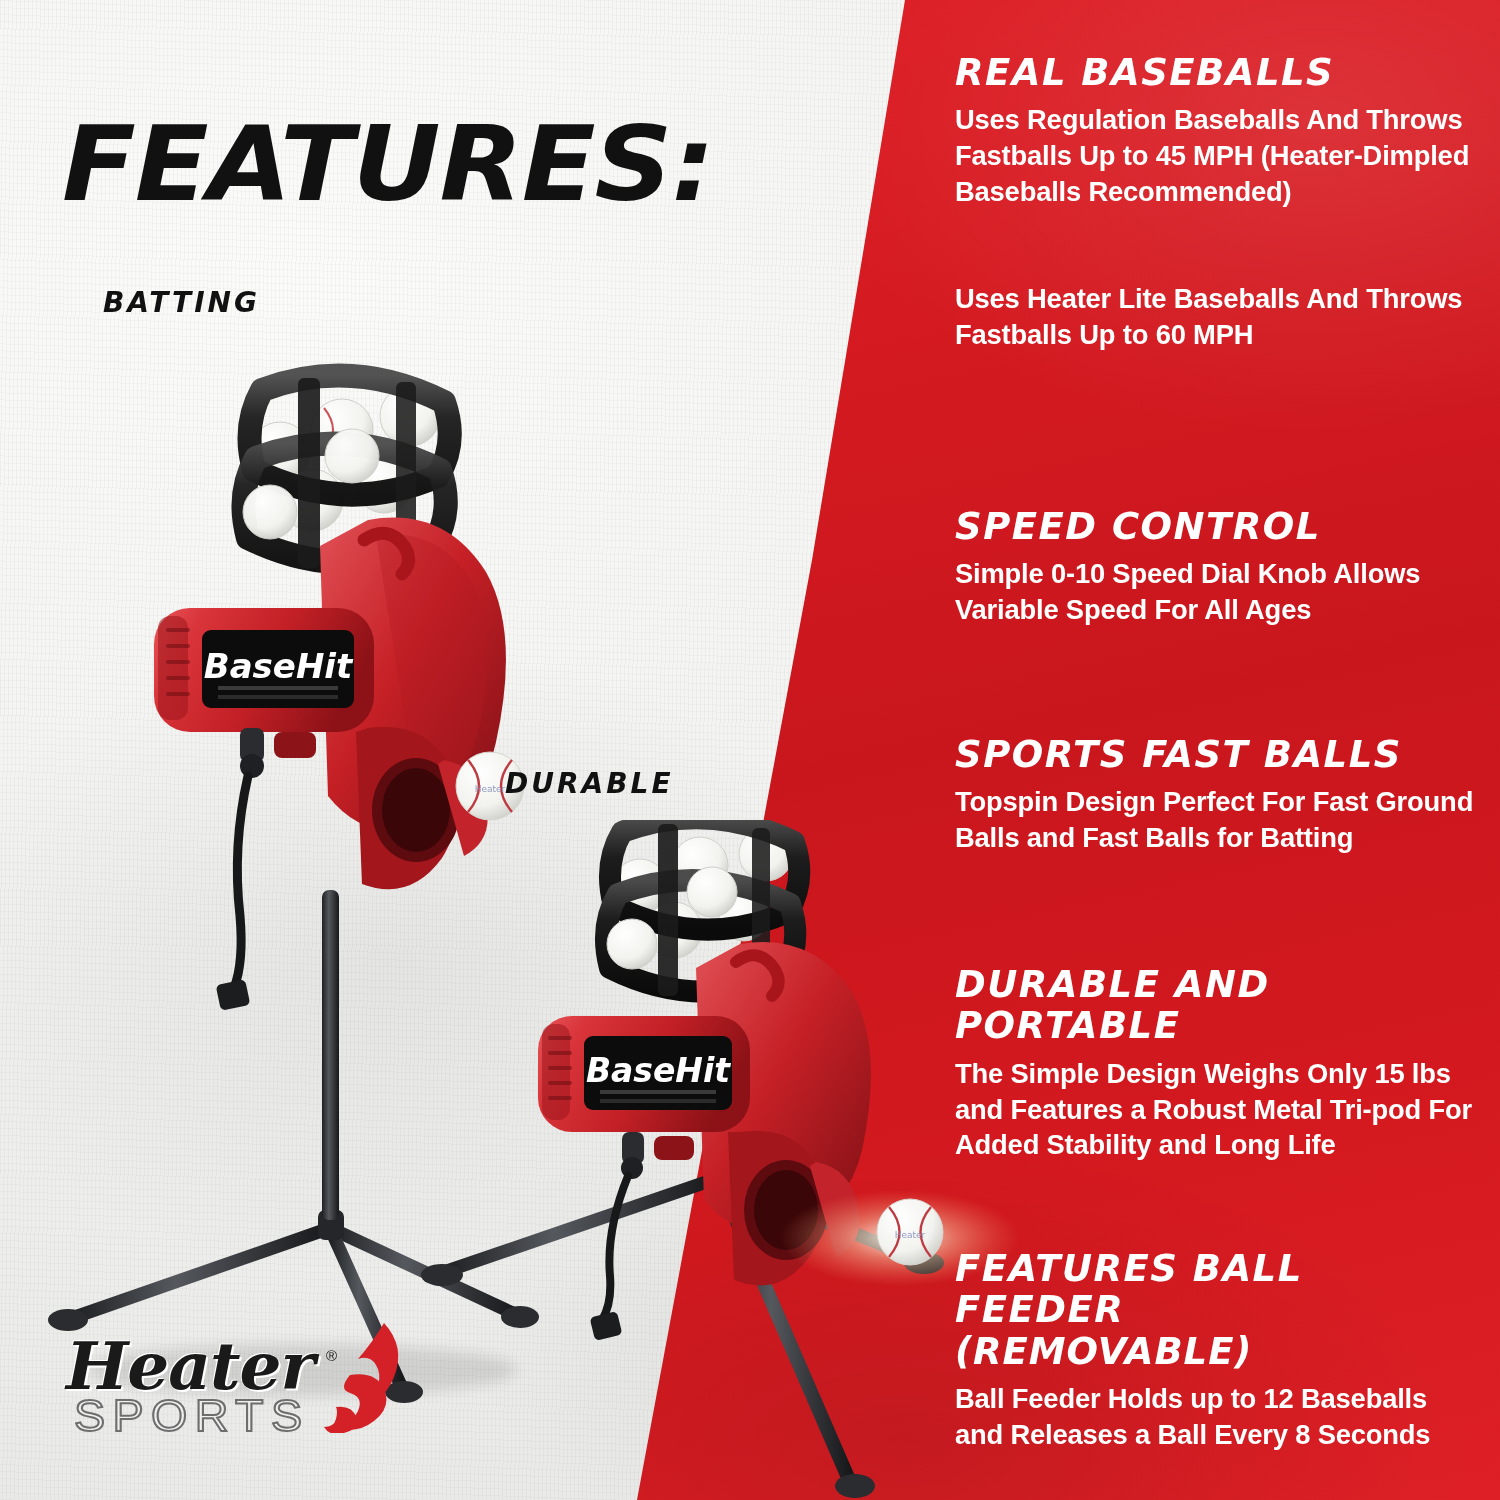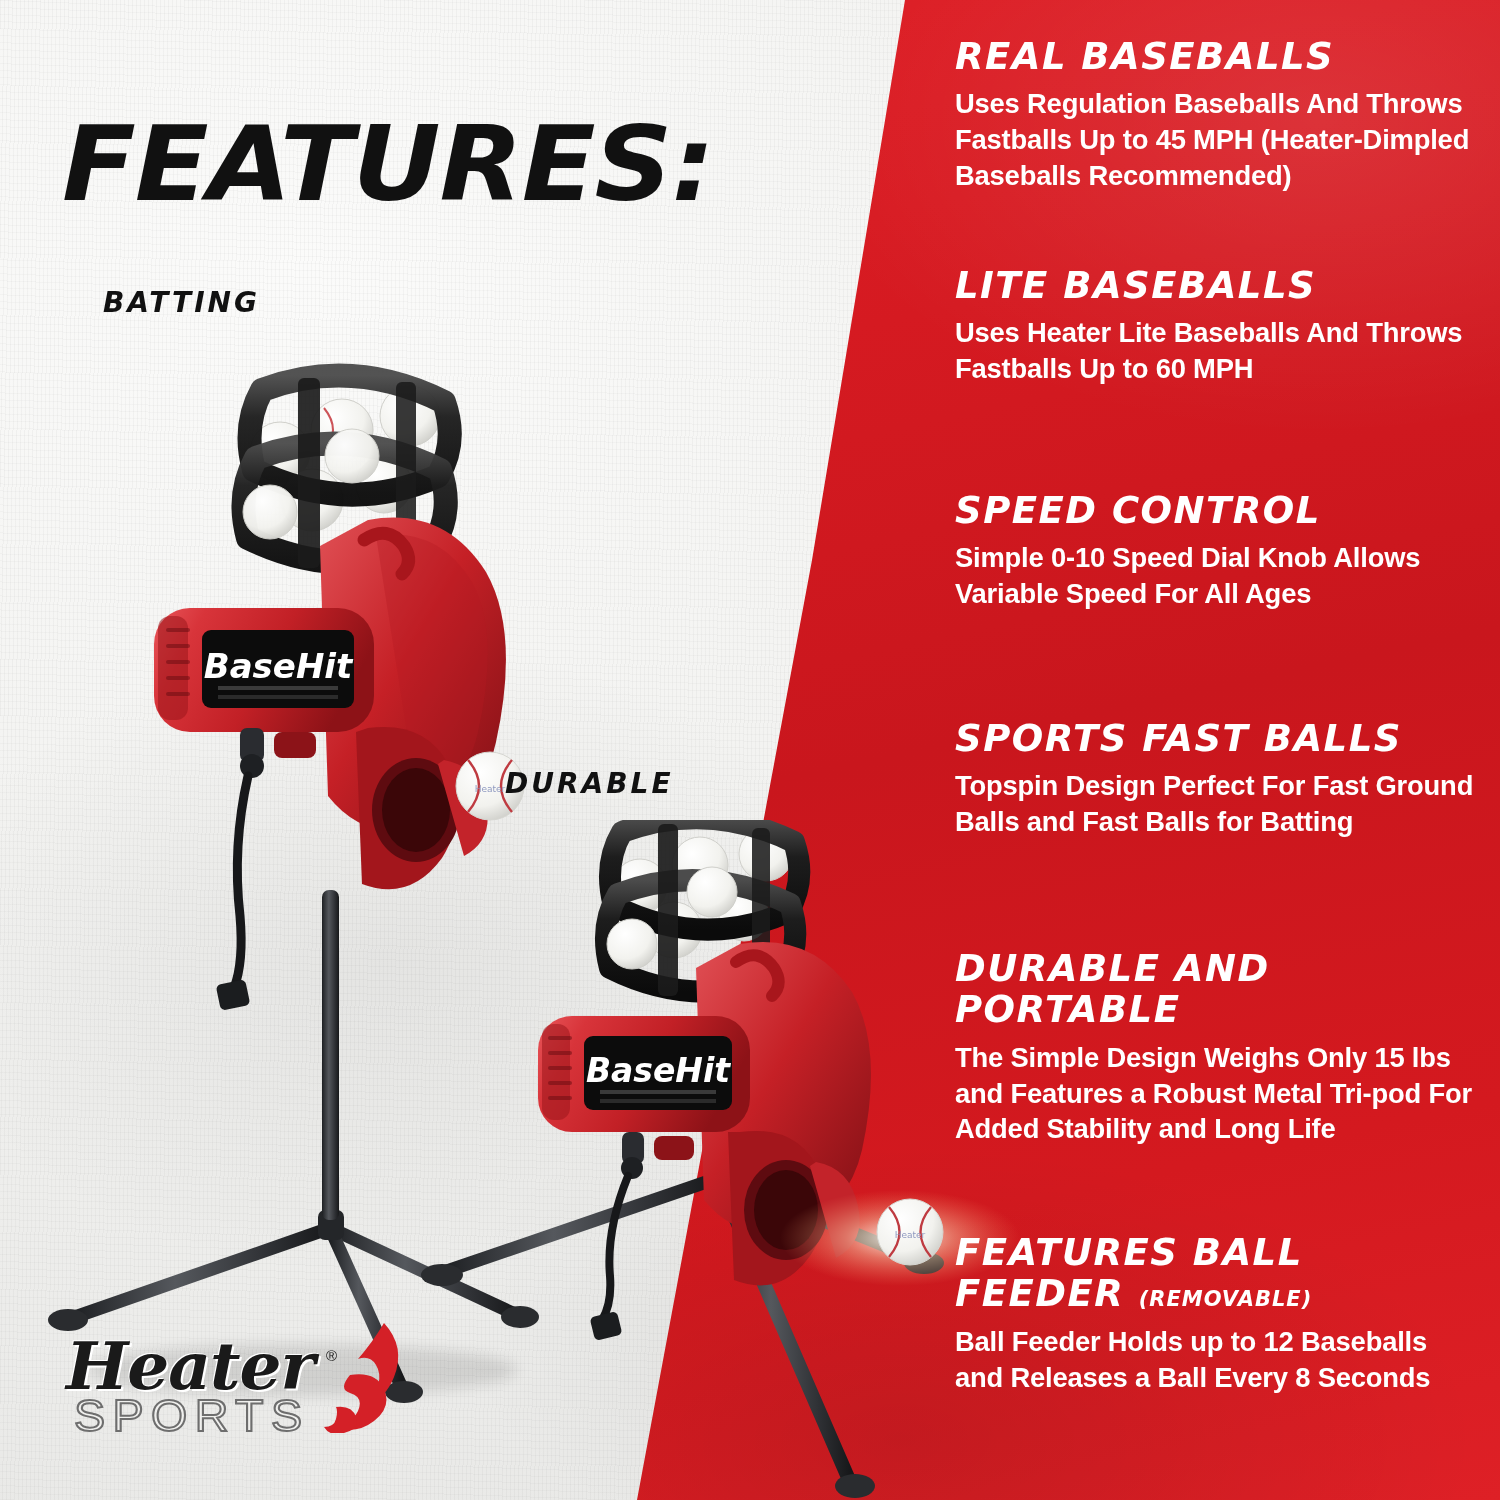--- a/index.html
+++ b/index.html
@@ -74,30 +74,30 @@
     position:absolute;left:14px;top:66px;
     font-family:"Liberation Sans",sans-serif;
     font-weight:400;font-size:44px;letter-spacing:7px;
     color:#f0f0ee;
     -webkit-text-stroke:2px #6e6e6e;
     transform:scaleX(1.06);transform-origin:left center;
   }
   .logo-flame{position:absolute;left:250px;top:-4px;}
 
   
-  .feature-list{position:absolute;left:955px;top:0;width:545px;height:1104px;}
+  .feature-list{position:absolute;left:955px;top:16px;width:545px;height:1104px;}
   .feature{position:absolute;width:545px;}
   .feature h3{
     margin:0 0 9px 0;
     font-family:"DejaVu Sans",sans-serif;
     font-weight:700;font-style:italic;
     font-size:37px;line-height:1.12;letter-spacing:1.5px;
     color:#ffffff;
   }
-  .feature h3 .small{font-size:21px;letter-spacing:1px;}
+  .feature h3 .small{font-size:37px;letter-spacing:1px;}
   .feature p{
     margin:0;
     font-family:"Liberation Sans",sans-serif;
     font-weight:700;font-size:28.5px;line-height:1.25;
     color:#ffffff;letter-spacing:-0.2px;
     transform:scaleX(0.96);transform-origin:left top;
   }
 
   
   .machine{position:absolute;}
@@ -343,21 +343,20 @@
   </div>
 
   <div class="feature-list">
 
     <div class="feature" style="top:36px;">
       <h3>REAL BASEBALLS</h3>
       <p>Uses Regulation Baseballs And Throws Fastballs Up to 45 MPH (Heater-Dimpled Baseballs Recommended)</p>
     </div>
 
     <div class="feature" style="top:265px;">
-      <h3>LITE BASEBALLS</h3>
       <p>Uses Heater Lite Baseballs And Throws Fastballs Up to 60 MPH</p>
     </div>
 
     <div class="feature" style="top:490px;">
       <h3>SPEED CONTROL</h3>
       <p>Simple 0-10 Speed Dial Knob Allows Variable Speed For All Ages</p>
     </div>
 
     <div class="feature" style="top:718px;">
       <h3>SPORTS FAST BALLS</h3>

